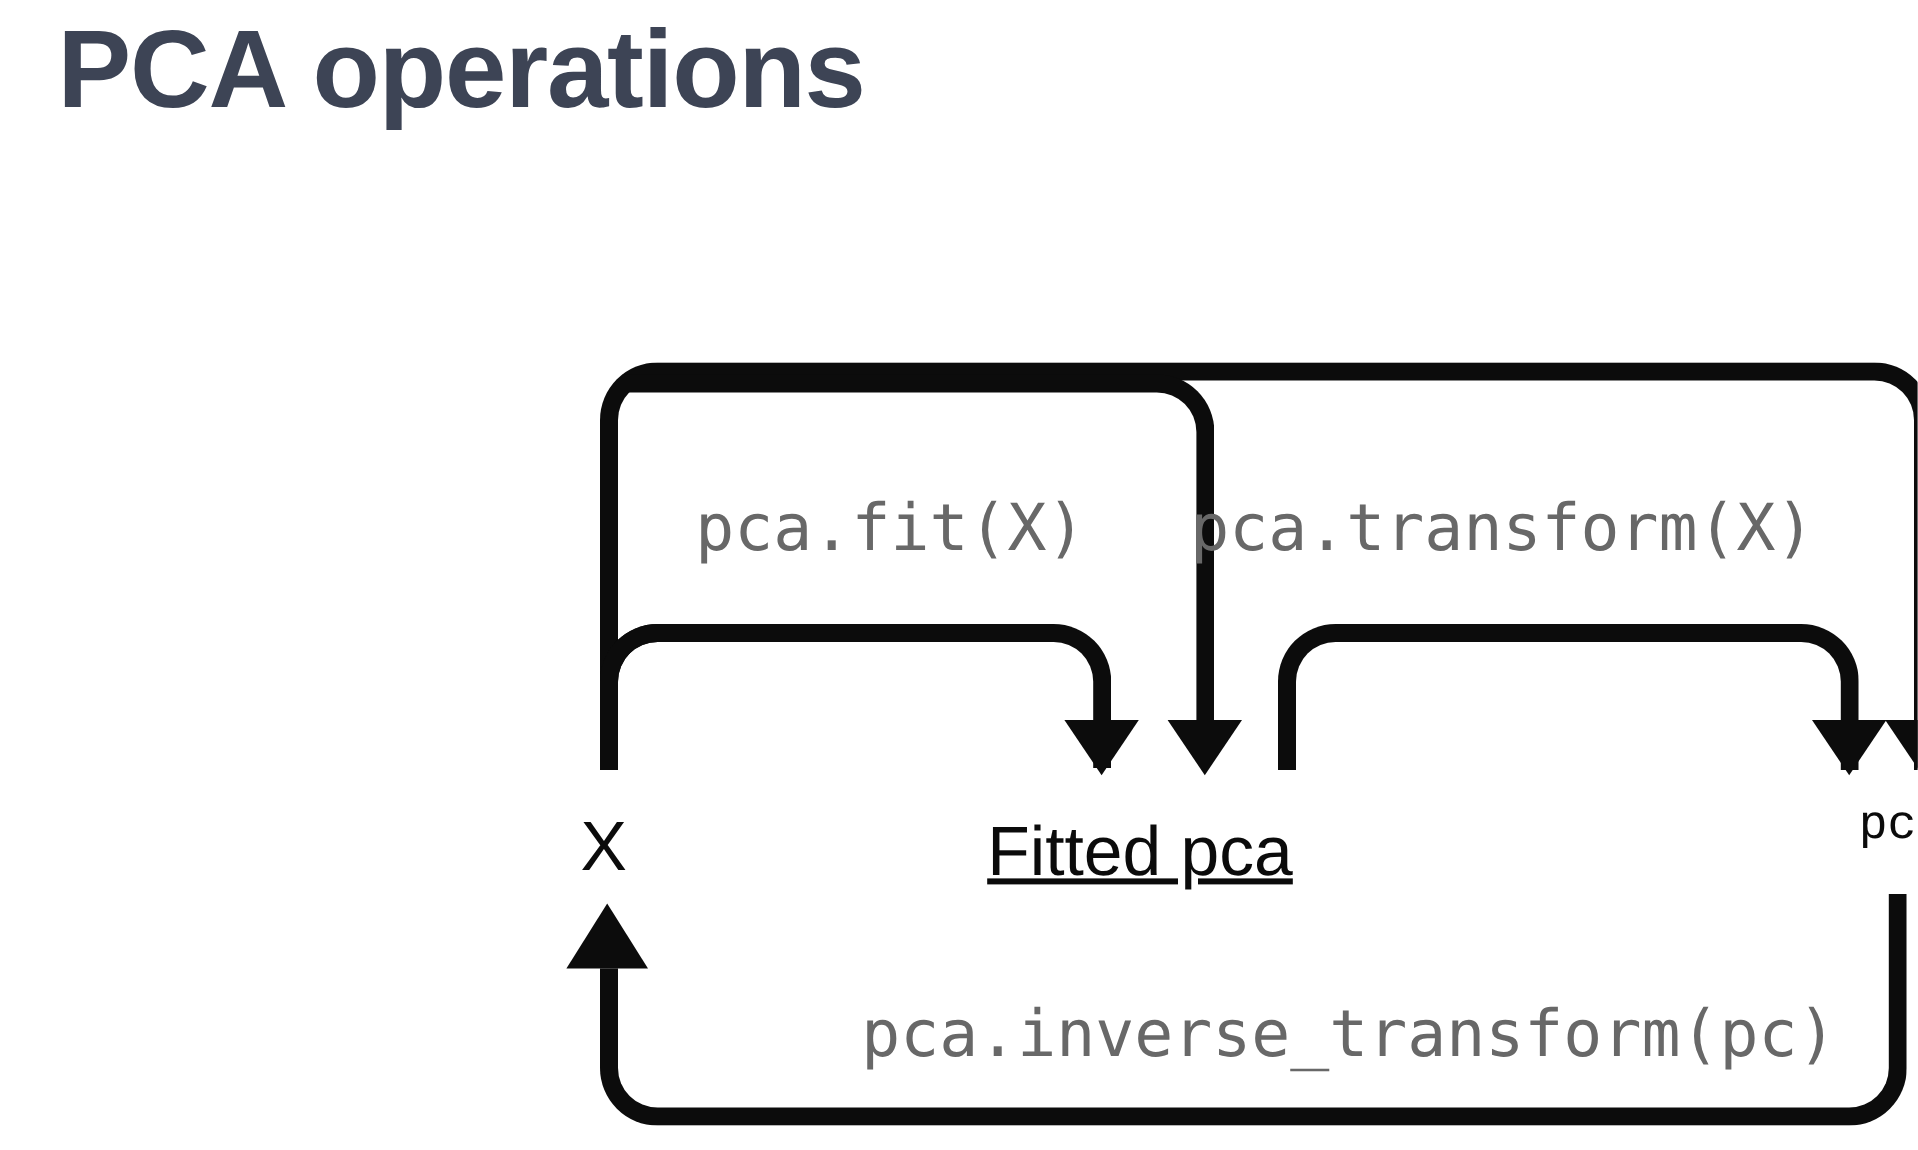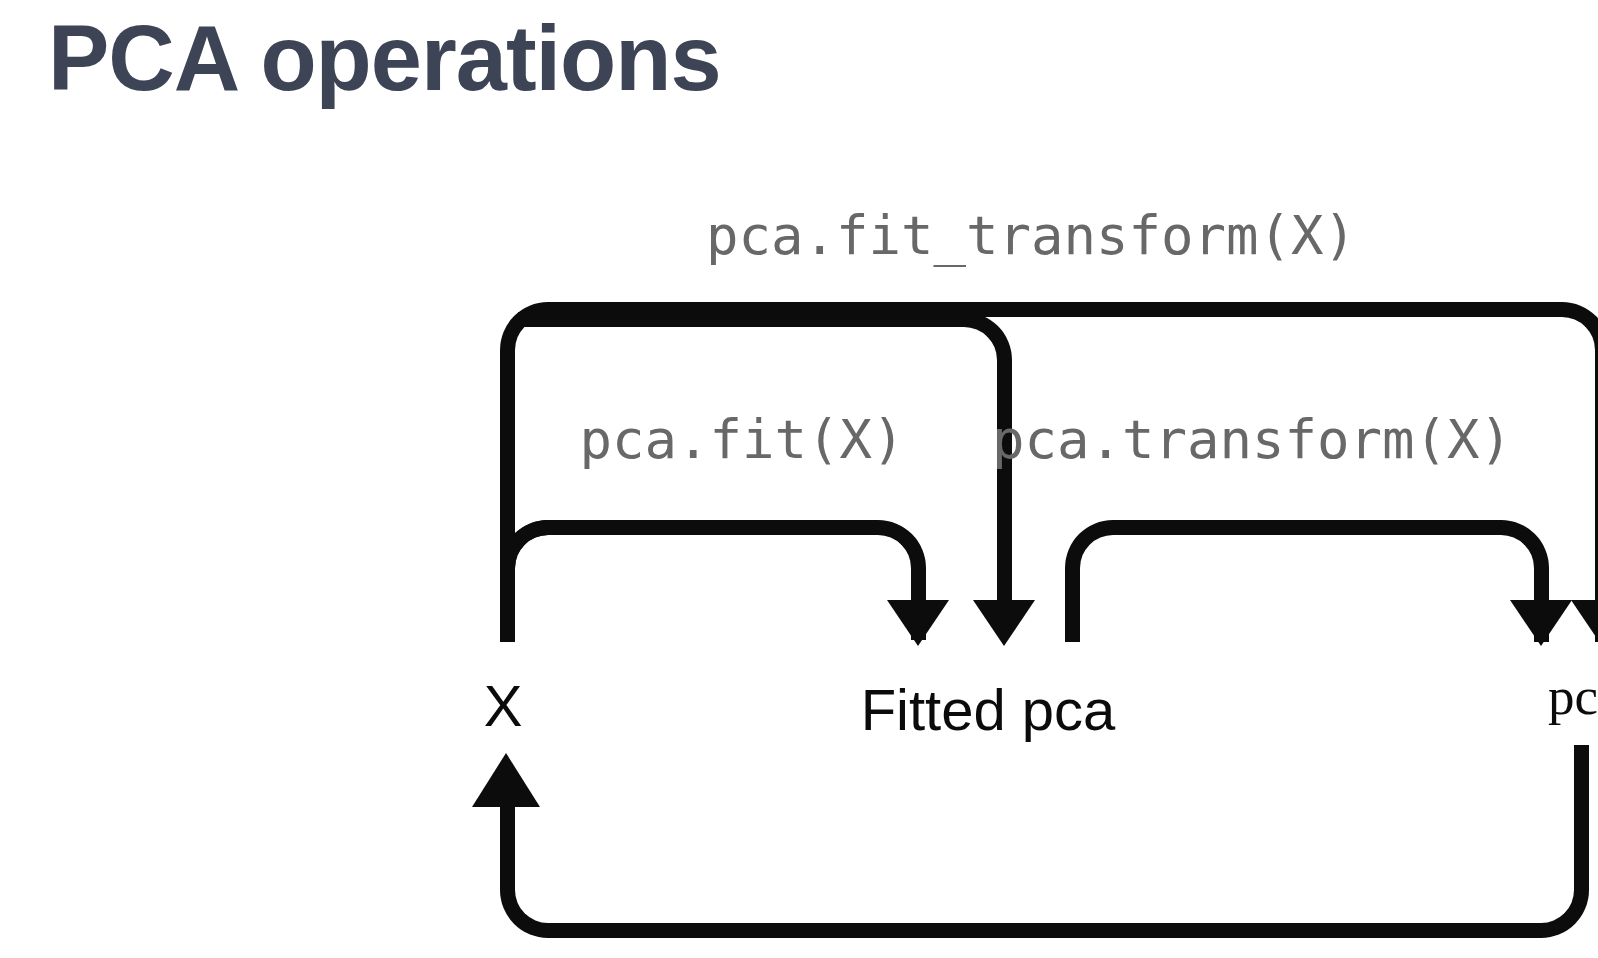--- a/index.html
+++ b/index.html
@@ -40,22 +40,22 @@
   }
 
   
   .node-label {
     font-size: 58px;
     color: #0b0b0b;
     white-space: nowrap;
     transform: translateX(-50%);
   }
   .node-label.mono {
-    font-family: Liberation Serif, serif;
-    font-size: 53px;
+    font-family: Liberation Mono, monospace;
+    font-size: 40px;
   }
 
   
   .path {
     box-sizing: border-box;
     border: 0 solid #0c0c0c;
   }
   .br-top {            
     border-width: 15px;
     border-bottom: none;
@@ -99,35 +99,34 @@
   #lbl-fit           { left: 706px;  top: 410px; text-align: right; }
   #lbl-transform     { left: 1216px; top: 410px; }
   #fl-fit            { left: 464px;  top: 520px; width: 62px;   height: 70px; }
   #br-fit            { left: 464px;  top: 520px; width: 426px;  height: 120px; }
   #br-transform      { left: 1029px; top: 520px; width: 484px;  height: 122px; }
   #ah-fit            { left: 851px;  top: 600px; }
   #ah-branch         { left: 937px;  top: 600px; }
   #ah-transform      { left: 1474px; top: 600px; }
   #ah-fit-transform  { left: 1535px; top: 600px; }
   #lbl-x             { left: 467px;  top: 672px; }
-  #lbl-fitted-pca    { left: 952px;  top: 676px; }
+  #lbl-fitted-pca    { left: 914px;  top: 676px; text-decoration: underline; }
   #lbl-pc            { left: 1537px; top: 666px; }
   #br-inverse        { left: 464px;  top: 745px; width: 1089px; height: 193px; }
   #patch-inverse     { left: 458px;  top: 741px; width: 24px;   height: 66px; }
   #ah-inverse        { left: 436px;  top: 753px; }
   #lbl-inverse       { left: 1088px; top: 832px; }
 </style>
 </head>
 <body>
 
 <div id="canvas">
 
   <div class="abs page-title">PCA operations</div>
 
-  <div class="abs code-label" id="lbl-fit-transform">pca.fit_transform(X)</div>
 
   <div class="abs path br-top" id="br-fit-transform"></div>
 
   <div class="abs path br-branch" id="br-branch"></div>
 
   <div class="abs code-label" id="lbl-fit">pca.fit(X)</div>
 
   <div class="abs code-label" id="lbl-transform">pca.transform(X)</div>
 
   <div class="abs path fillet-tl" id="fl-fit"></div>
@@ -142,14 +141,15 @@
   <div class="abs ah ah-down" id="ah-fit-transform"></div>
 
   <div class="abs node-label" id="lbl-x">X</div>
   <div class="abs node-label" id="lbl-fitted-pca">Fitted pca</div>
   <div class="abs node-label mono" id="lbl-pc">pc</div>
 
   <div class="abs path br-bottom" id="br-inverse"></div>
   <div class="abs white-patch" id="patch-inverse"></div>
   <div class="abs ah ah-up" id="ah-inverse"></div>
 
+  <div class="abs code-label" id="lbl-inverse">pca.inverse_transform(pc)</div>
 
 </div>
 
 </body></html>

